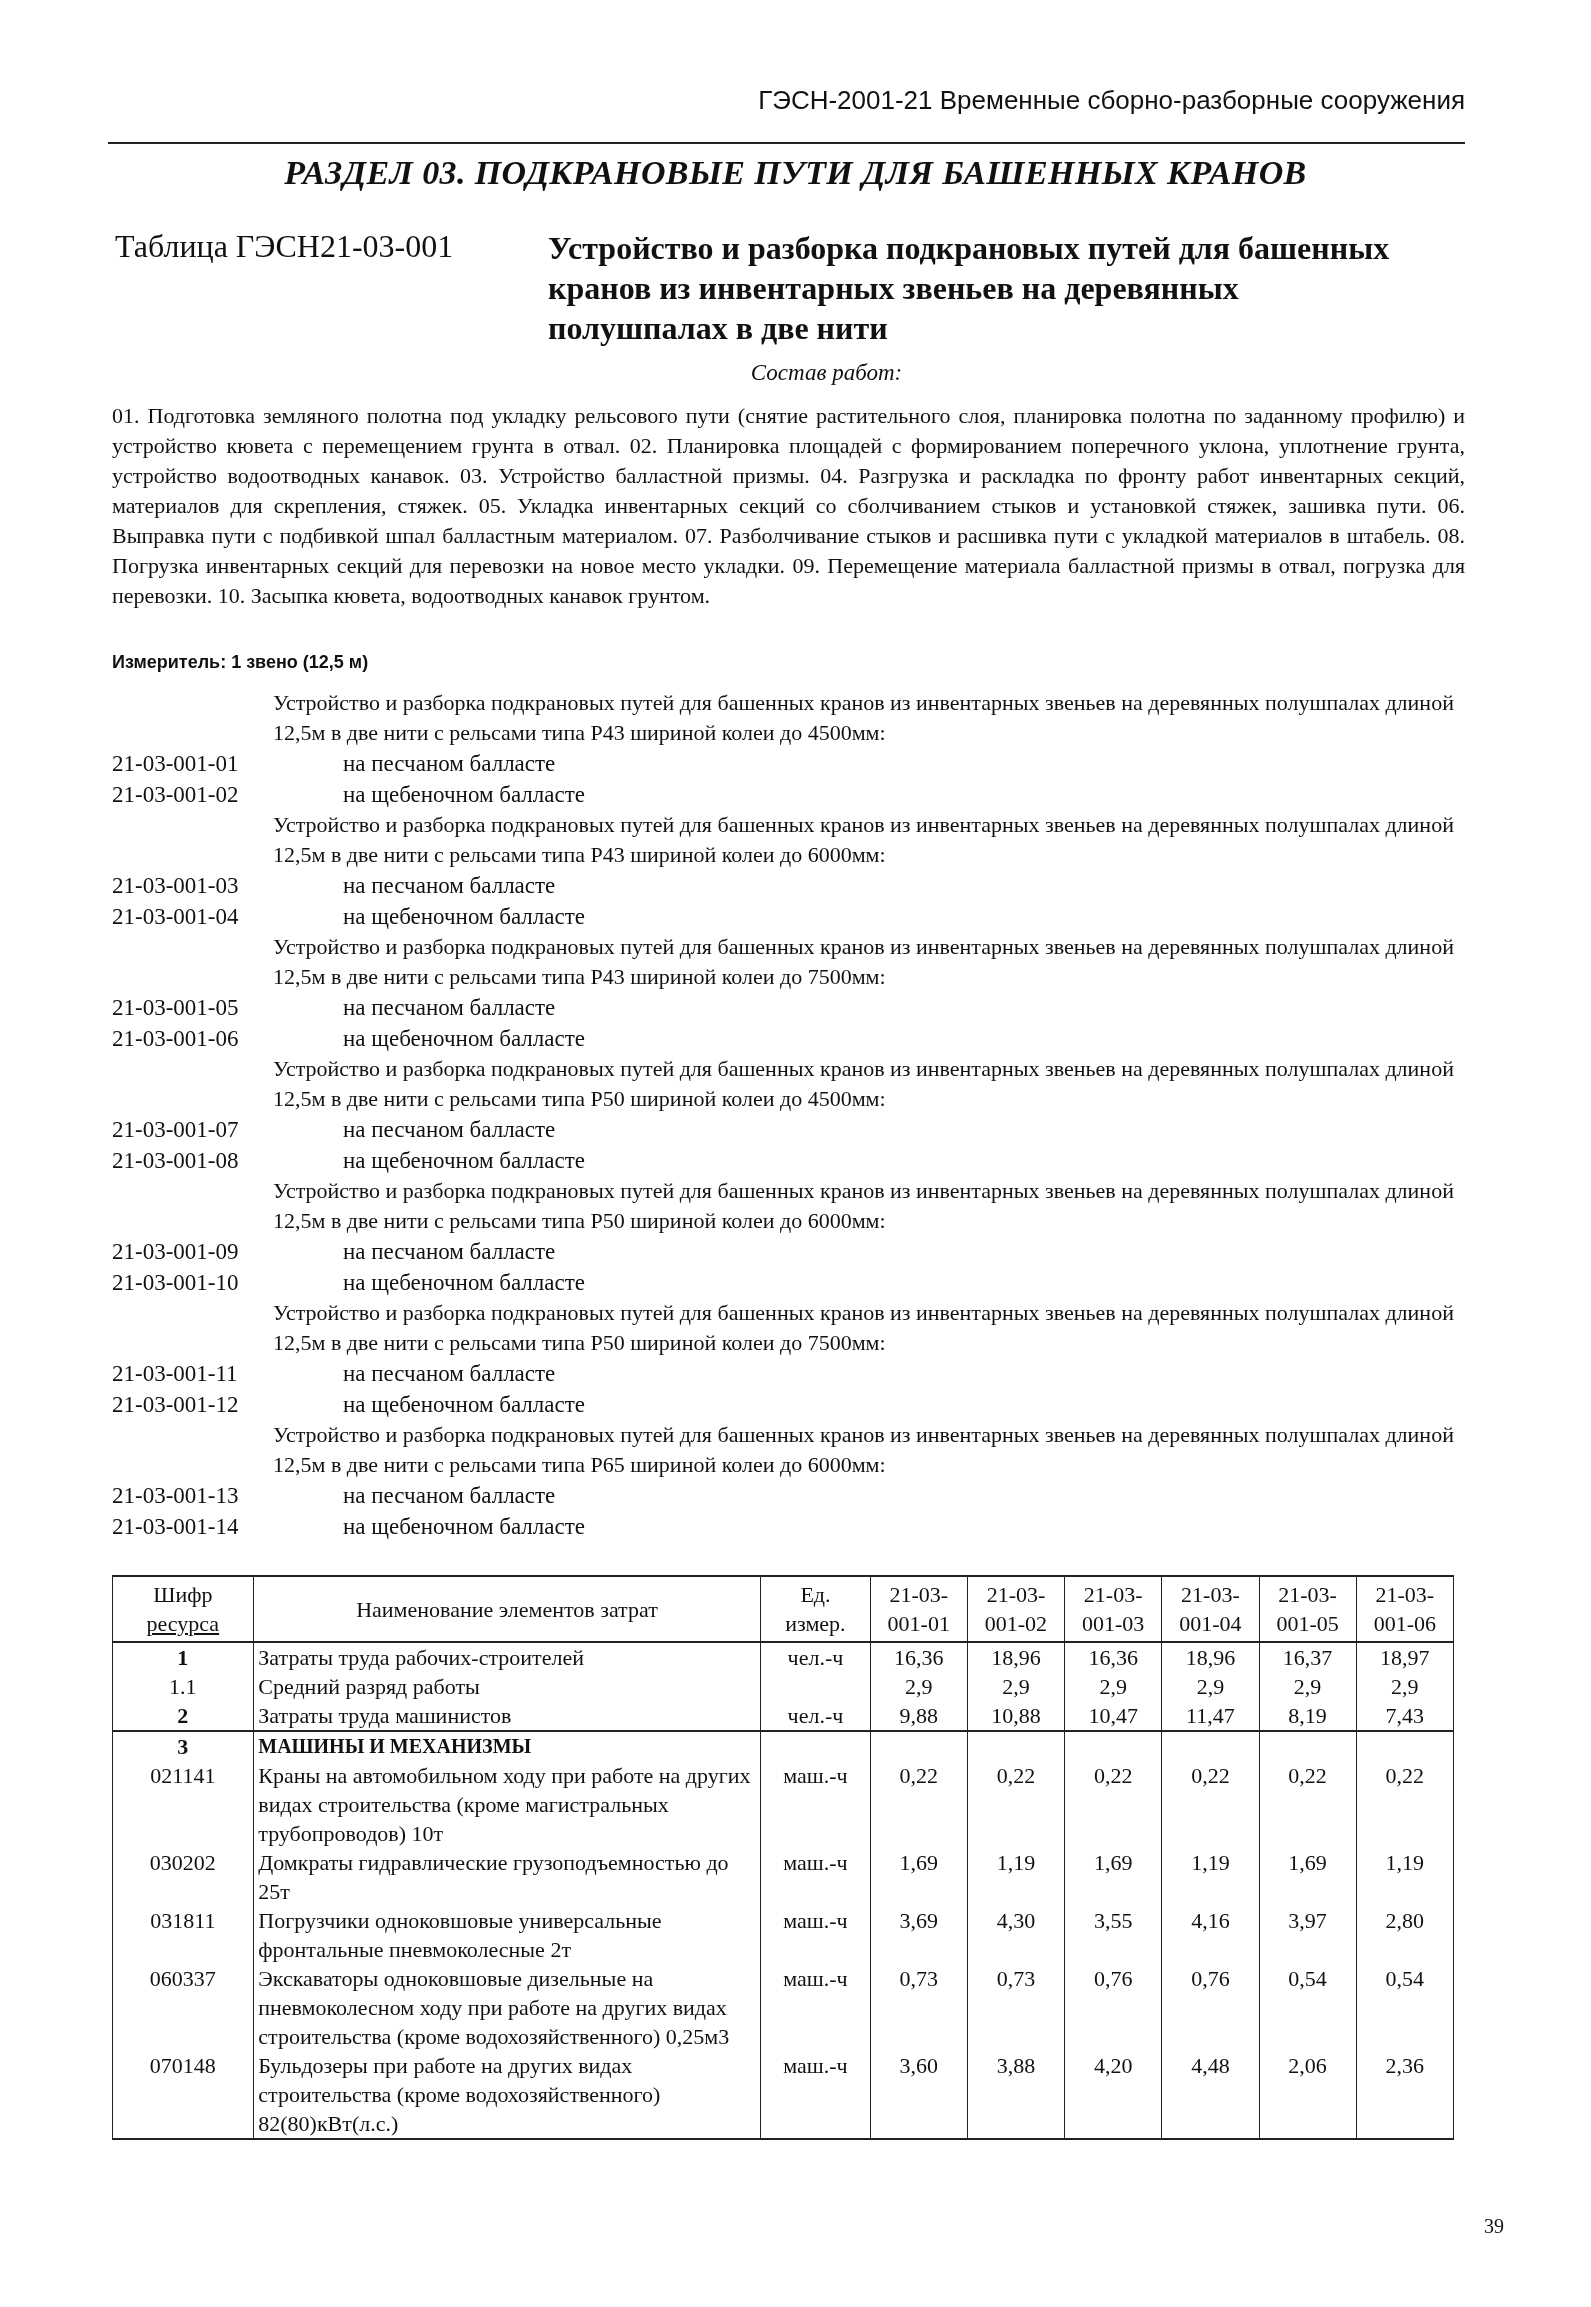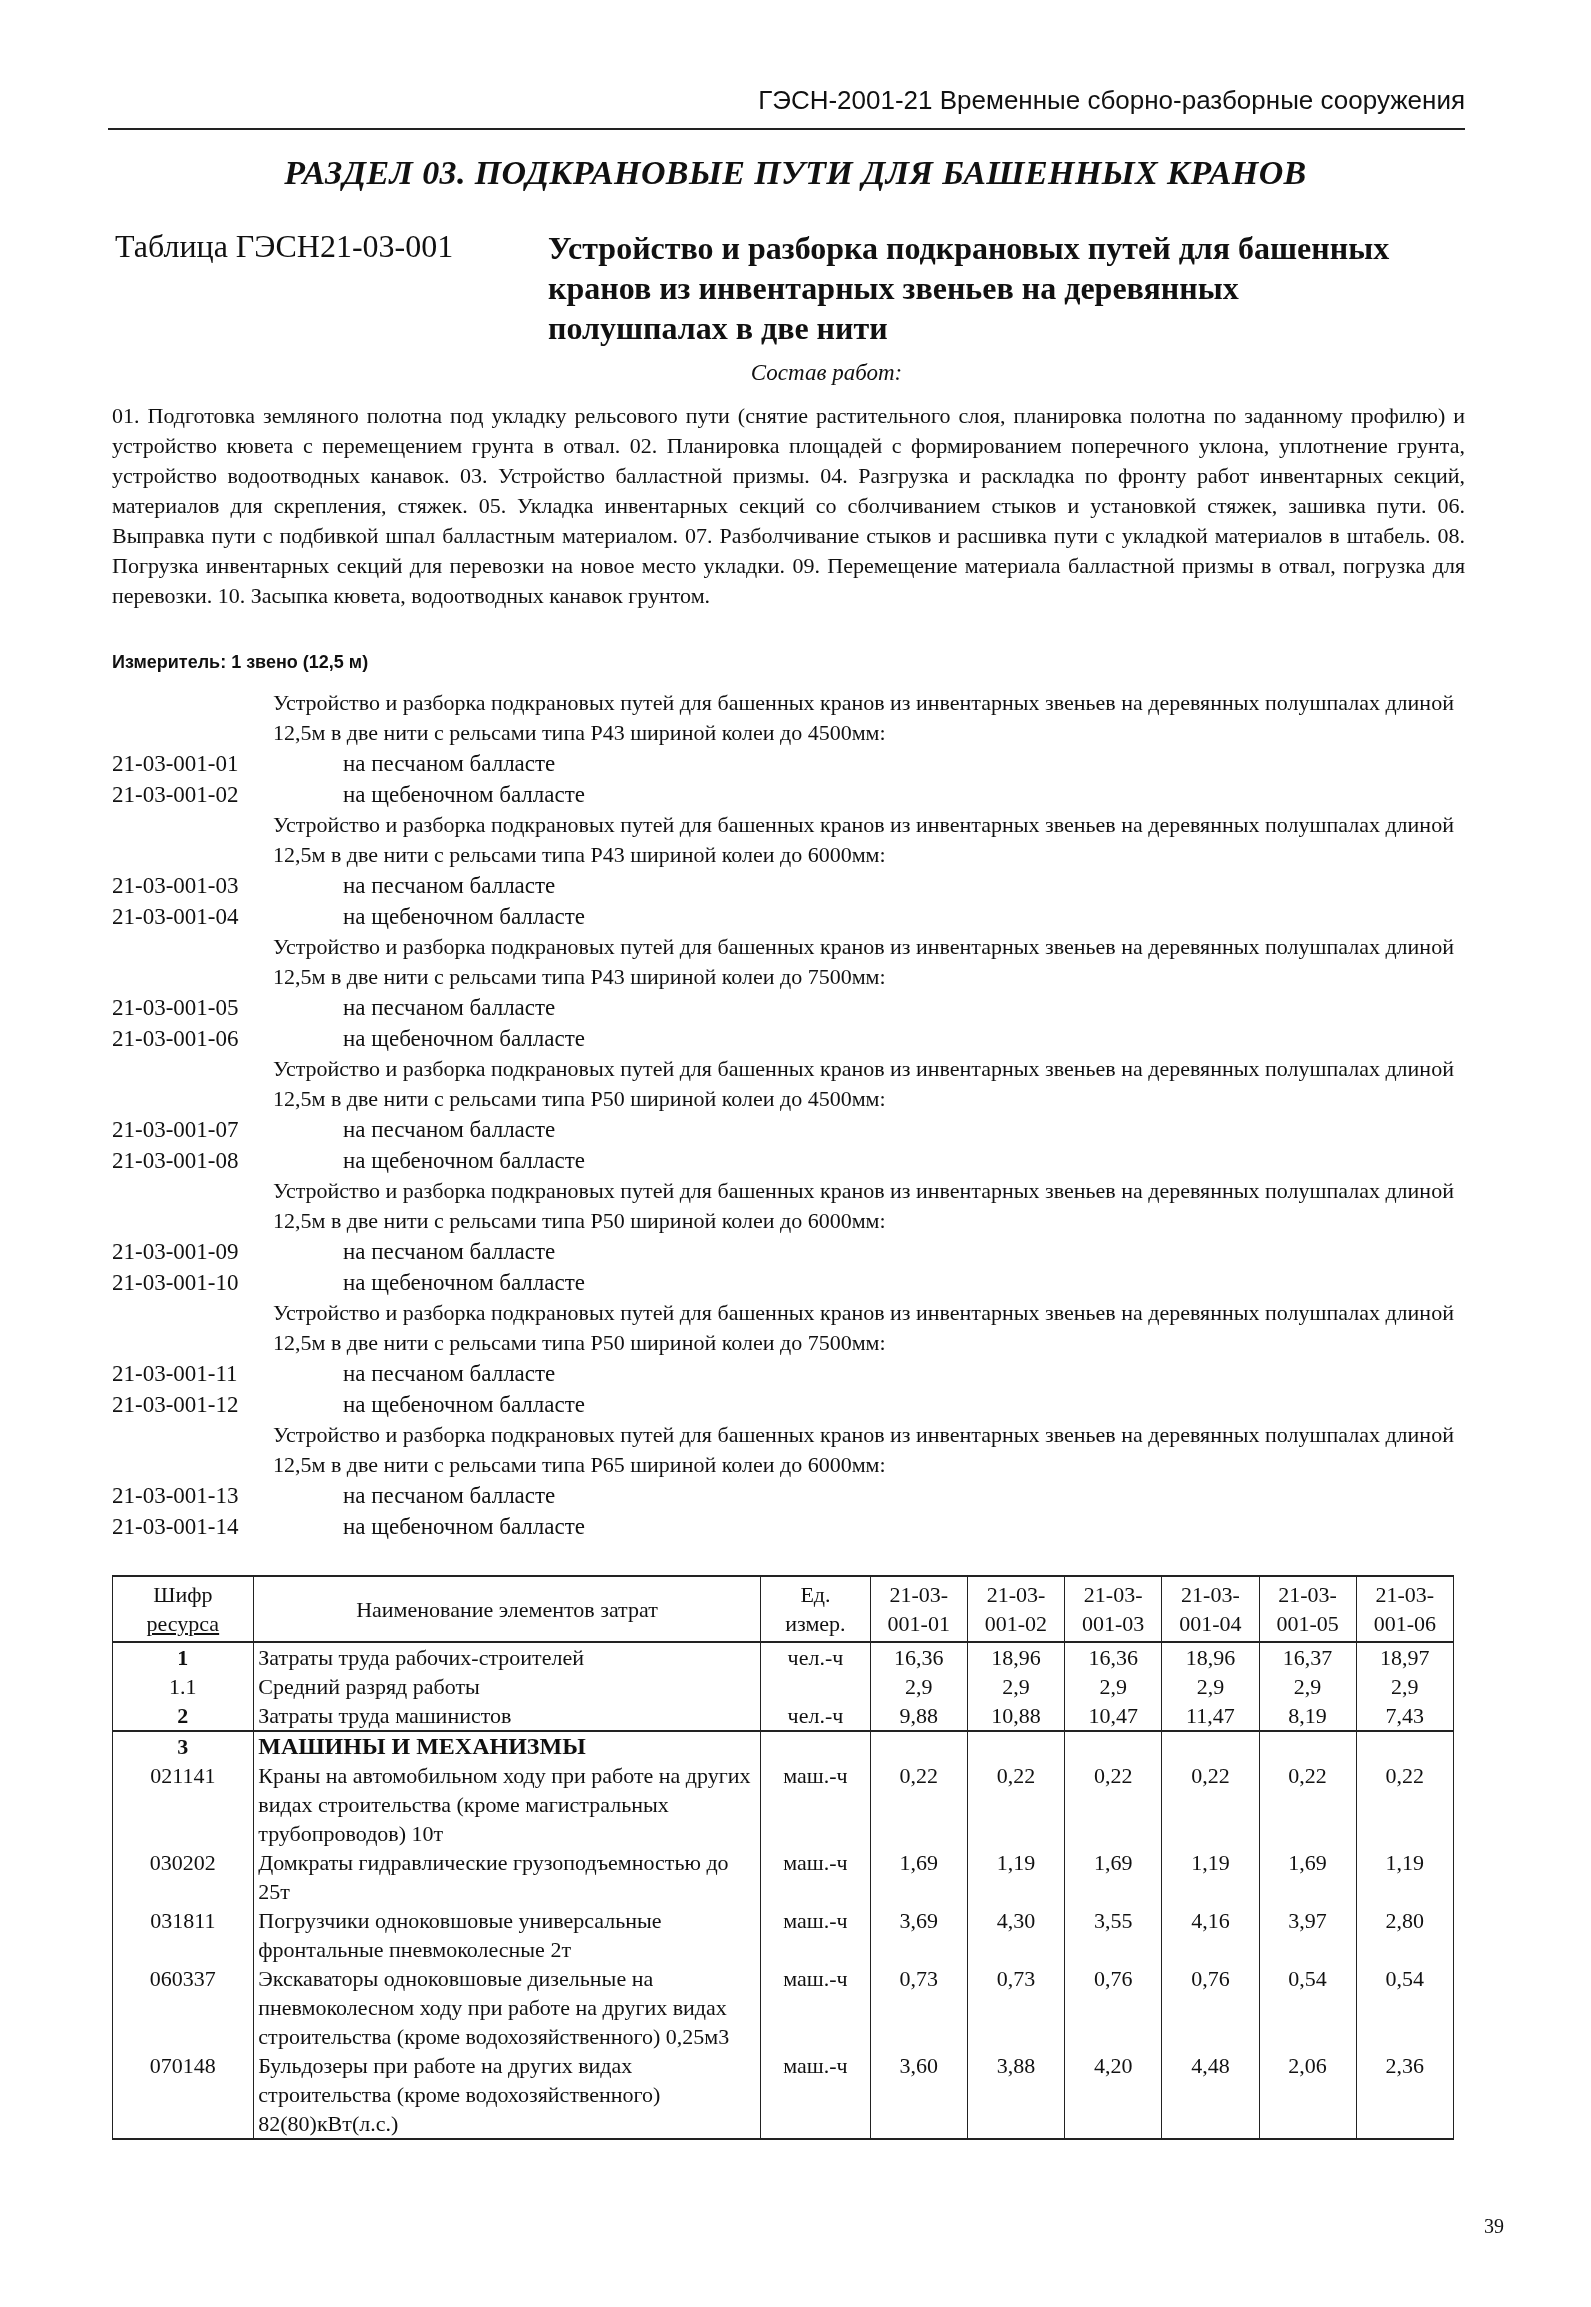--- a/index.html
+++ b/index.html
@@ -3,21 +3,21 @@
 <meta charset="utf-8">
 <style>
   html, body { margin: 0; padding: 0; background: #ffffff; }
   body {
     width: 1591px; height: 2307px; position: relative; overflow: hidden;
     font-family: "Liberation Serif", "DejaVu Serif", serif; color: #111;
   }
   .header-line {
     position: absolute; left: 108px; top: 85px; width: 1357px;
     text-align: right; font-family: "Liberation Sans", sans-serif;
-    font-size: 26px; padding-bottom: 12px; border-bottom: 2.3px solid #222;
+    font-size: 26px; padding-bottom: 26px; border-bottom: 2.3px solid #222;
   }
   .section-title {
     position: absolute; left: 0; top: 154px; width: 1591px; text-align: center;
     font-family: "Liberation Serif", serif; font-weight: bold; font-style: italic;
     font-size: 34px; letter-spacing: 0.4px;
   }
   .table-label {
     position: absolute; left: 115px; top: 228px; font-weight: normal; font-size: 32px;
   }
   .table-title {
@@ -56,21 +56,21 @@
     font-weight: normal; text-align: center; border-top: 2.3px solid #222;
     border-bottom: 2.3px solid #222; line-height: 29px; padding: 3.1px 3.1px;
   }
   .res-table tbody.g1 tr:last-child td { border-bottom: 2.3px solid #222; }
   .res-table tbody.g2 tr:last-child td { border-bottom: 2.3px solid #222; }
   .c-code { width: 129px; text-align: center; }
   .c-name { width: 492px; text-align: left; }
   .c-unit { width: 98px; text-align: center; }
   .c-val { width: 86px; text-align: center; }
   .bold { font-weight: bold; }
-  .caps { font-weight: bold; font-size: 24px; }
+  .caps { font-weight: bold; font-size: 20px; }
   .underline { text-decoration: underline; }
   .page-number {
     position: absolute; left: 1484px; top: 2215px; font-size: 20px;
   }
 </style>
 </head>
 <body>
 
 <div class="header-line">ГЭСН-2001-21 Временные сборно-разборные сооружения</div>
 

